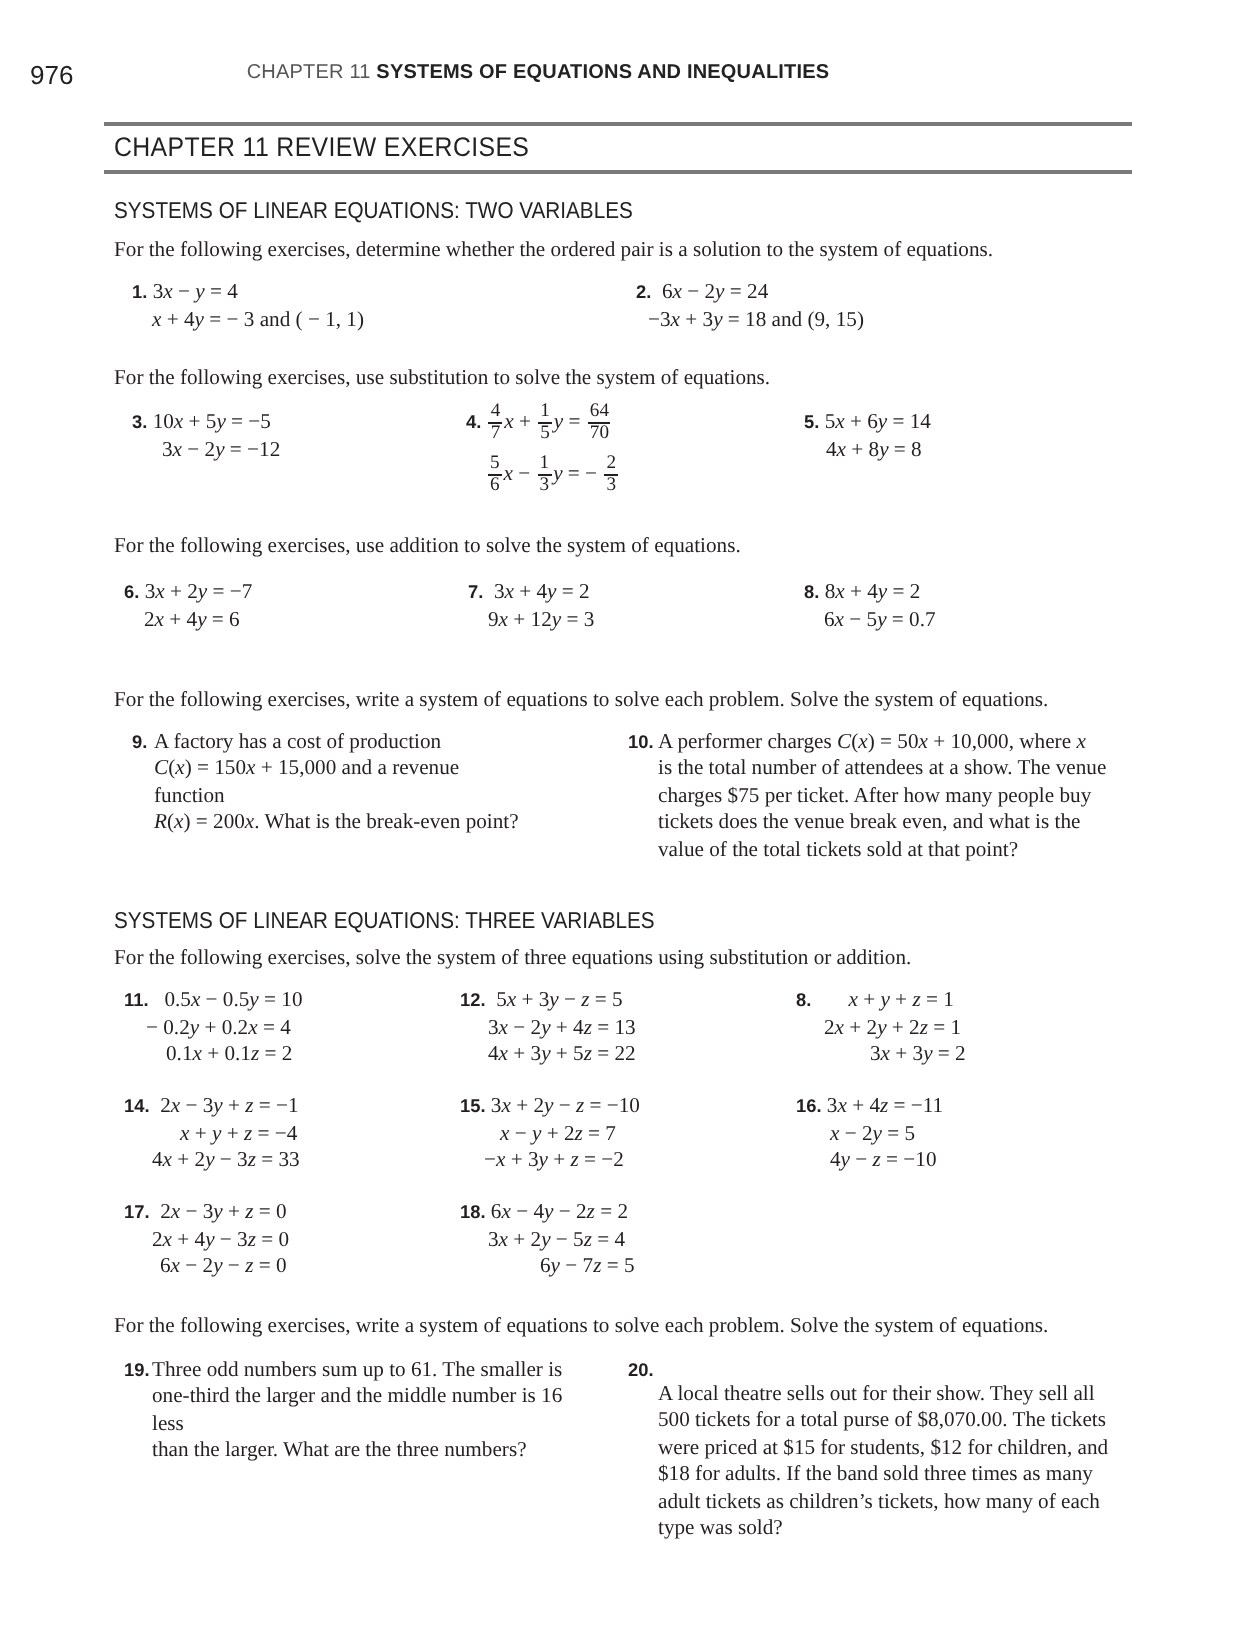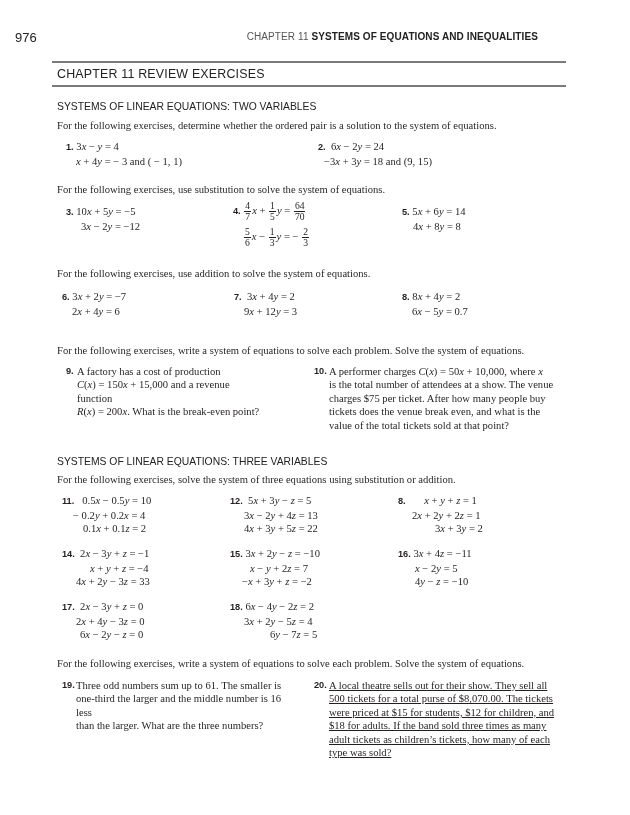--- a/index.html
+++ b/index.html
@@ -1,20 +1,20 @@
 <!DOCTYPE html>
 <html><head>
 <meta charset="utf-8">
 <style>
   * { margin: 0; padding: 0; box-sizing: border-box; }
   html, body { width: 630px; height: 815px; background: #ffffff; overflow: hidden; }
   body { position: relative; color: #231f20; font-family: "Liberation Serif", "DejaVu Serif", serif; }
 
   .page-num { position: absolute; left: 15px; top: 30px; font-family: "Liberation Sans", sans-serif; font-size: 13px; color: #222; }
-  .running-head { position: absolute; left: 0; width: 538px; top: 31px; text-align: right; font-family: "Liberation Sans", sans-serif; font-size: 10px; color: #222; letter-spacing: 0.1px; }
+  .running-head { position: absolute; left: 0; width: 538px; top: 31px; text-align: center; font-family: "Liberation Sans", sans-serif; font-size: 10px; color: #222; letter-spacing: 0.1px; }
   .running-head .light { color: #555; }
   .running-head .bold { font-weight: bold; }
 
   .rule { position: absolute; left: 52px; width: 514px; height: 2px; background: #7a7a7a; }
   .chapter-title { position: absolute; left: 57px; top: 66px; font-family: "Liberation Sans", sans-serif; font-size: 13.5px; color: #222; letter-spacing: 0.2px; transform: scaleX(0.92); transform-origin: left; }
 
   .section-title { position: absolute; left: 57px; font-family: "Liberation Sans", sans-serif; font-size: 11.5px; color: #222; transform: scaleX(0.9); transform-origin: left; }
 
   .instr { position: absolute; left: 57px; font-size: 10.6px; color: #231f20; white-space: nowrap; }
 
@@ -160,16 +160,16 @@
   <span class="line" style="padding-left:40px;">6<i>y</i> − 7<i>z</i> = 5</span>
 </div>
 
 <div class="instr" style="top:658px;">For the following exercises, write a system of equations to solve each problem. Solve the system of equations.</div>
 
 <div class="word" style="left:62px; top:679px; width:220px;">
   <span class="num">19.</span>
   <span class="body" style="padding-left:14px;">Three odd numbers sum up to 61. The smaller is<br>one-third the larger and the middle number is 16 less<br>than the larger. What are the three numbers?</span>
 </div>
 
-<div class="word" style="left:314px; top:679px; width:260px;text-decoration:underline;">
+<div class="word" style="left:314px; top:679px; width:260px;">
   <span class="num">20.</span>
-  <span class="body" style="padding-left:15px;">A local theatre sells out for their show. They sell all<br>500 tickets for a total purse of $8,070.00. The tickets<br>were priced at $15 for students, $12 for children, and<br>$18 for adults. If the band sold three times as many<br>adult tickets as children’s tickets, how many of each<br>type was sold?</span>
+  <span class="body" style="padding-left:15px;margin-top:12px;">A local theatre sells out for their show. They sell all<br>500 tickets for a total purse of $8,070.00. The tickets<br>were priced at $15 for students, $12 for children, and<br>$18 for adults. If the band sold three times as many<br>adult tickets as children’s tickets, how many of each<br>type was sold?</span>
 </div>
 
 </body></html>

